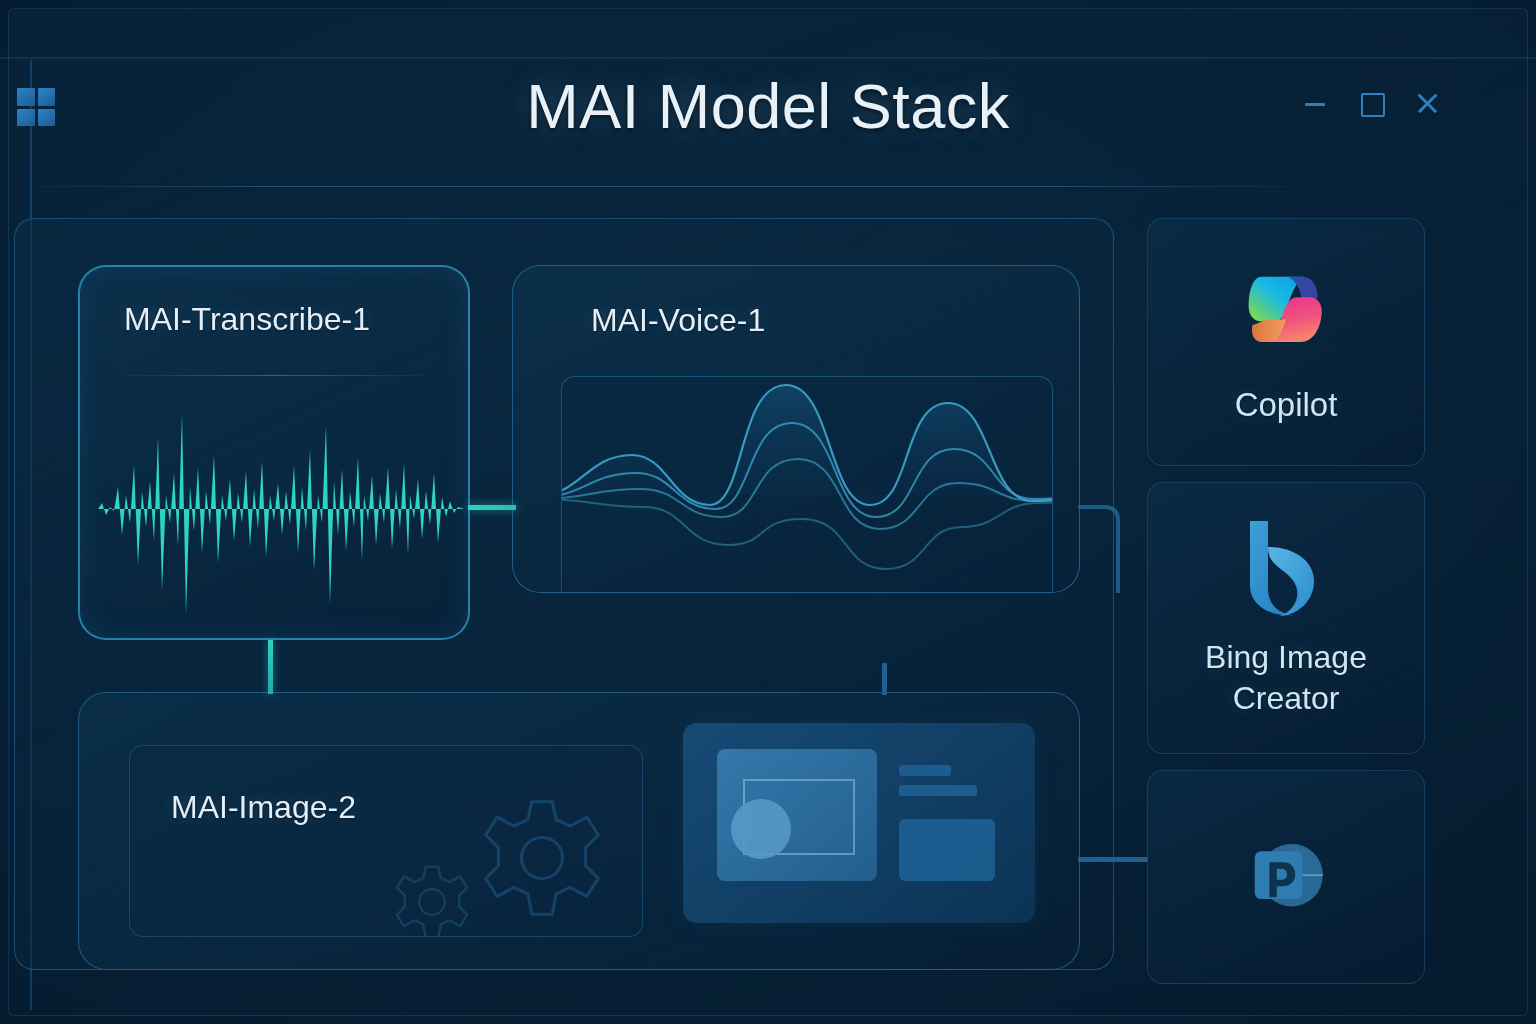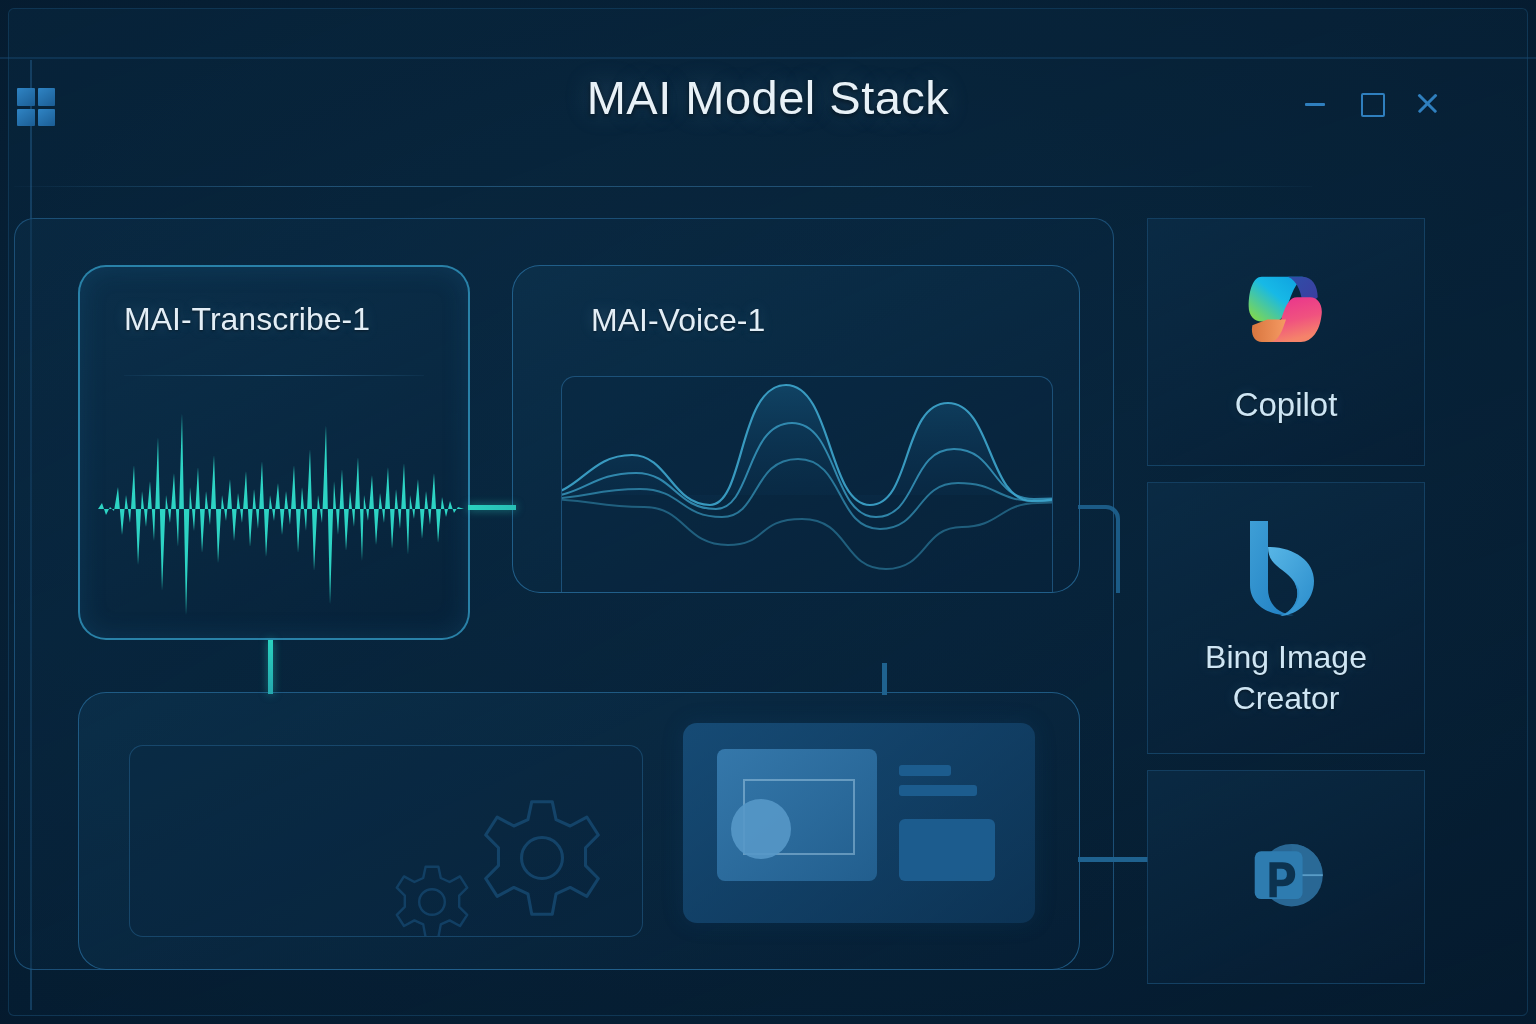--- a/index.html
+++ b/index.html
@@ -58,21 +58,21 @@
   }
   .win-logo span {
     background: linear-gradient(145deg, #2f84c4, #1b5d94);
     border-radius: 1px;
   }
   .app-title {
     position: absolute;
     left: 0; top: 10px;
     width: 1536px;
     text-align: center;
-    font-size: 47px;
+    font-size: 63px;
     font-weight: 400;
     letter-spacing: 0.5px;
     color: #e8f1f7;
     text-shadow: 0 2px 5px rgba(0,0,0,0.55), 0 0 26px rgba(150,200,235,0.25);
   }
   .win-controls {
     position: absolute;
     right: 96px; top: 30px;
     display: flex;
     align-items: center;
@@ -240,21 +240,21 @@
     border-right: 4px solid rgba(31,98,143,0.9);
     border-top-right-radius: 14px;
     background: none;
   }
 
   
   .rail-card {
     position: absolute;
     left: 1147px;
     width: 278px;
-    border-radius: 0;
+    border-radius: 16px;
     border: 1px solid rgba(30,86,128,0.55);
     background: linear-gradient(155deg, rgba(12,47,75,0.6), rgba(6,28,50,0.45));
     display: flex;
     flex-direction: column;
     align-items: center;
     justify-content: center;
   }
   #rail-copilot { top: 218px;  height: 248px; }
   #rail-bing    { top: 482px;  height: 272px; }
   #rail-ppt     { top: 770px;  height: 214px; }
@@ -358,20 +358,21 @@
         <circle cx="50" cy="50" r="16" fill="none" stroke="#1d5c8c" stroke-width="2.4"></circle>
       </svg>
       <svg class="gear" id="gear-small" viewBox="0 0 100 100">
         <path fill="none" stroke="#1a5583" stroke-width="3" stroke-linejoin="round" d="M42,6 L58,6 L61,20 L72,25 L85,18 L94,32 L84,42 L84,56 L94,66 L85,80
                  L72,73 L61,78 L58,94 L42,94 L39,78 L28,73 L15,80 L6,66 L16,56 L16,42
                  L6,32 L15,18 L28,25 L39,20 Z"></path>
         <circle cx="50" cy="50" r="16" fill="none" stroke="#1a5583" stroke-width="3"></circle>
       </svg>
     </div>
 
+    <div class="card-title">MAI-Image-2</div>
 
     <div id="image-preview">
       <div id="preview-tile">
         <div id="preview-rect"></div>
         <div id="preview-circle"></div>
       </div>
       <div class="preview-bar" id="preview-bar-1"></div>
       <div class="preview-bar" id="preview-bar-2"></div>
       <div id="preview-block"></div>
     </div>

